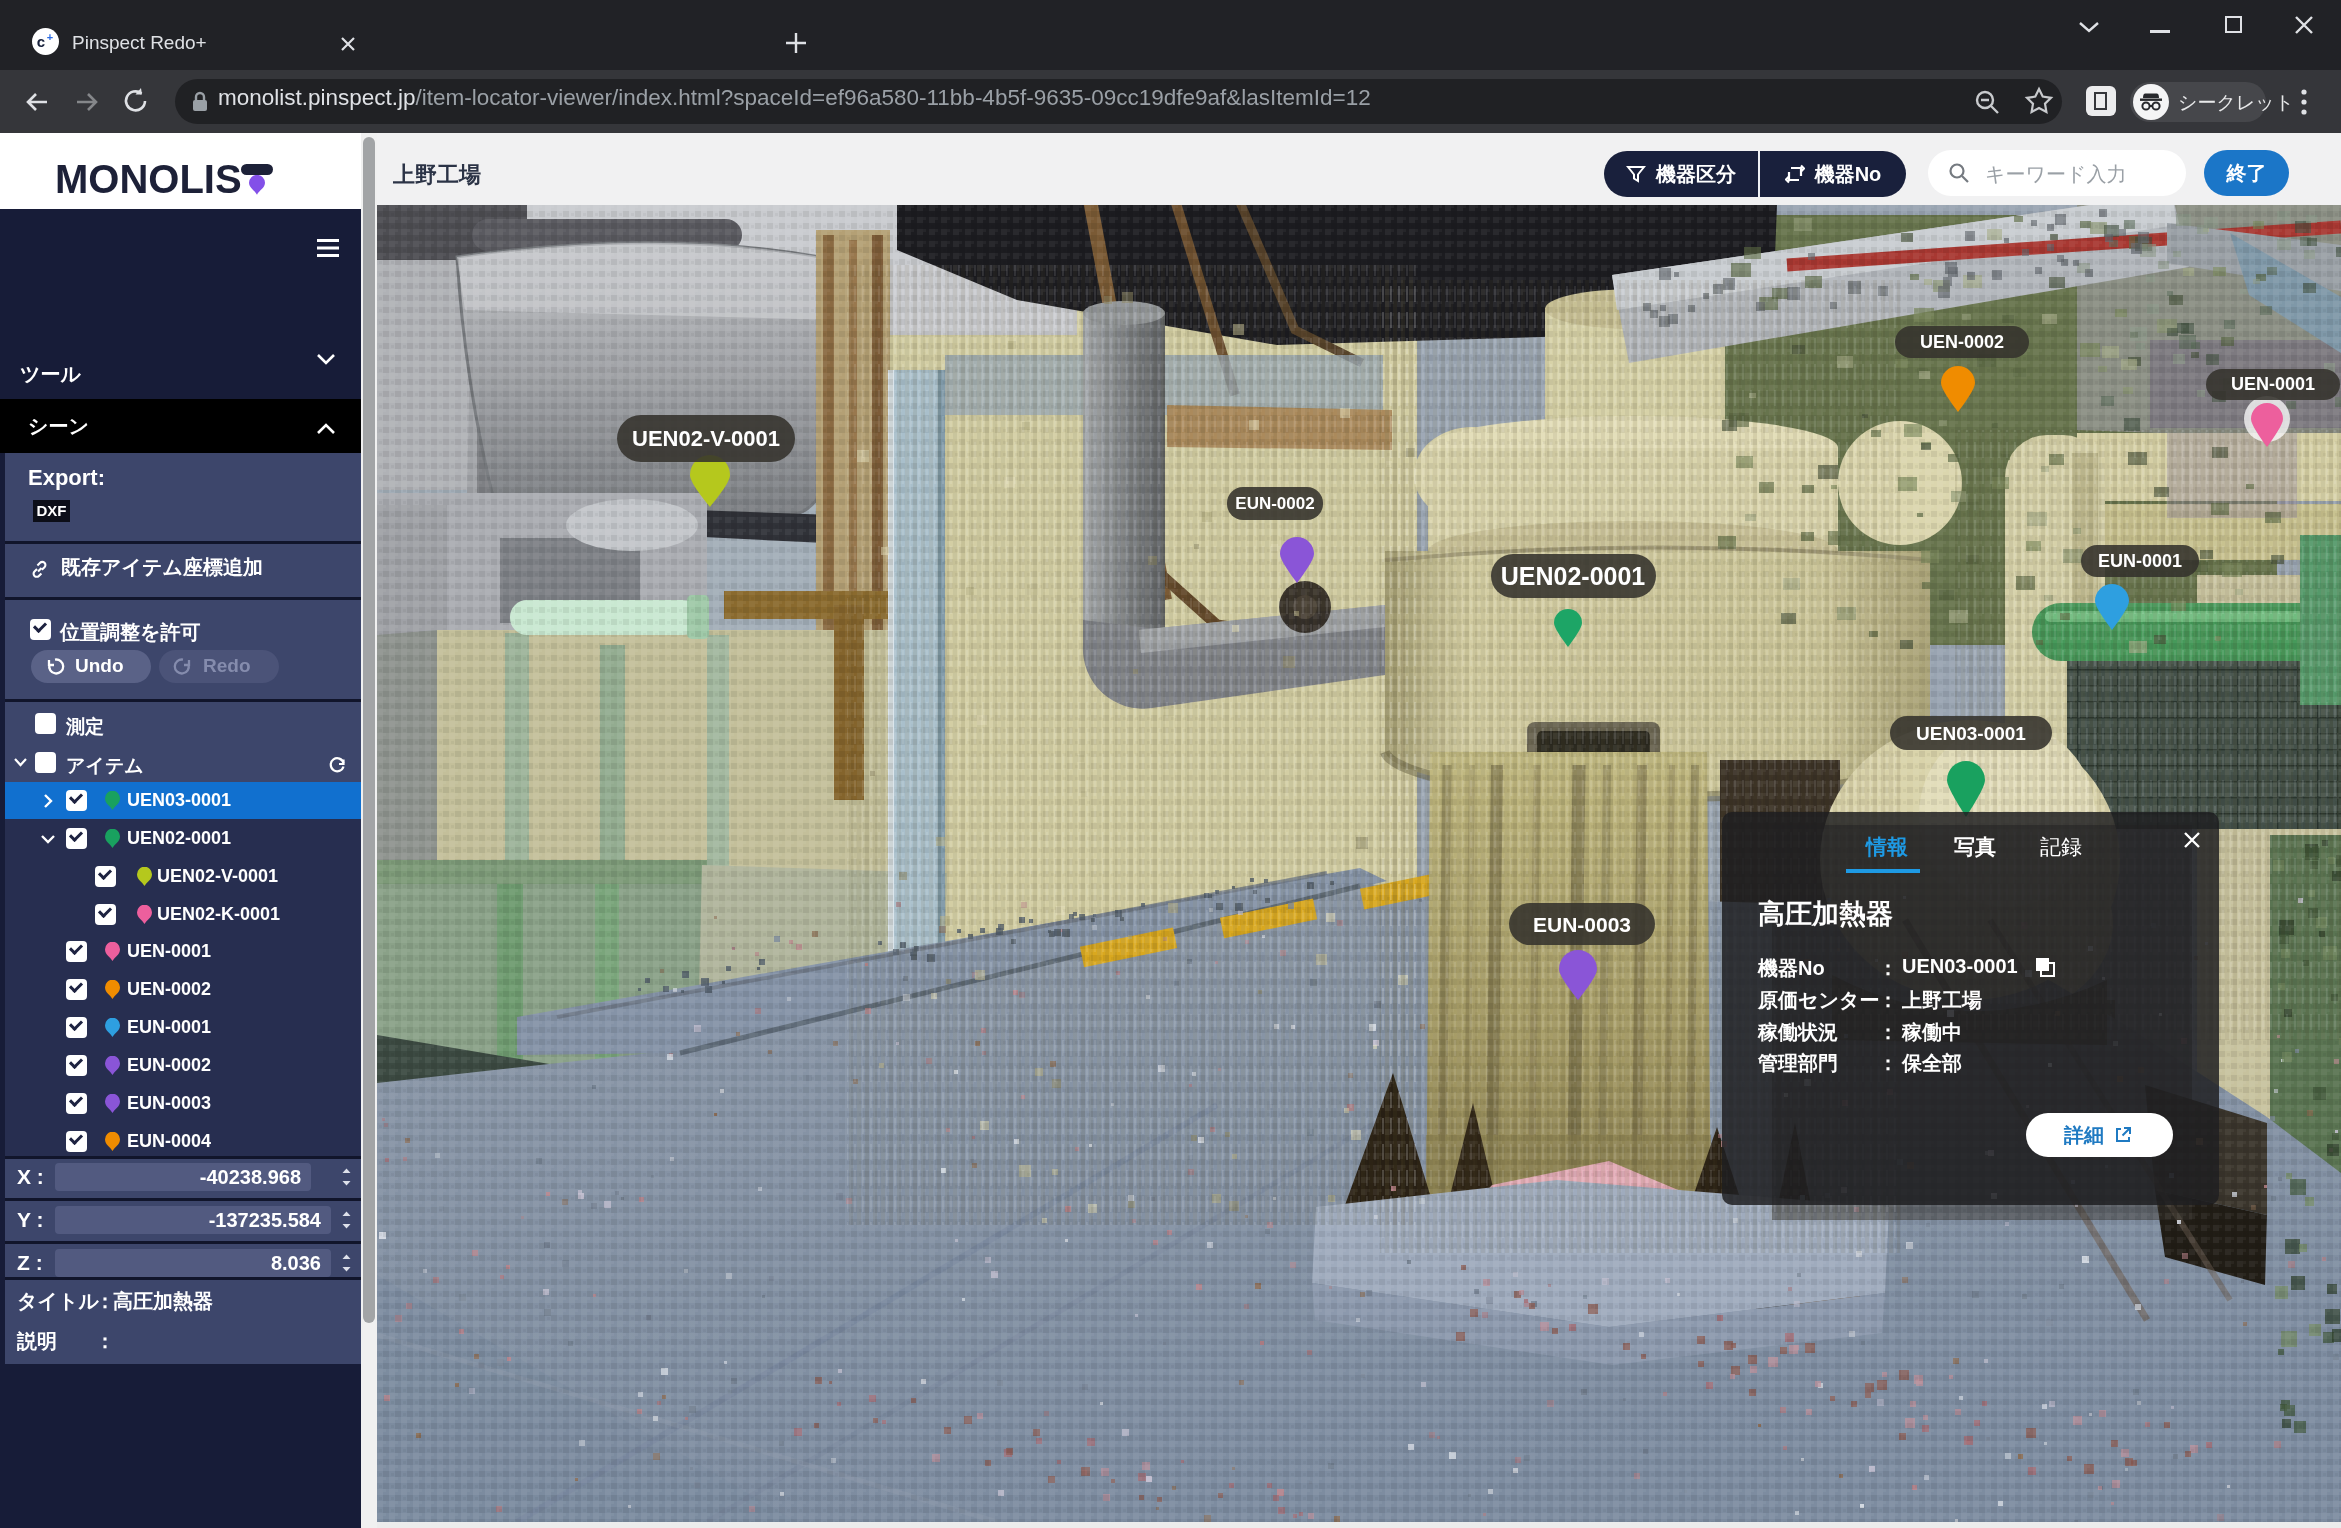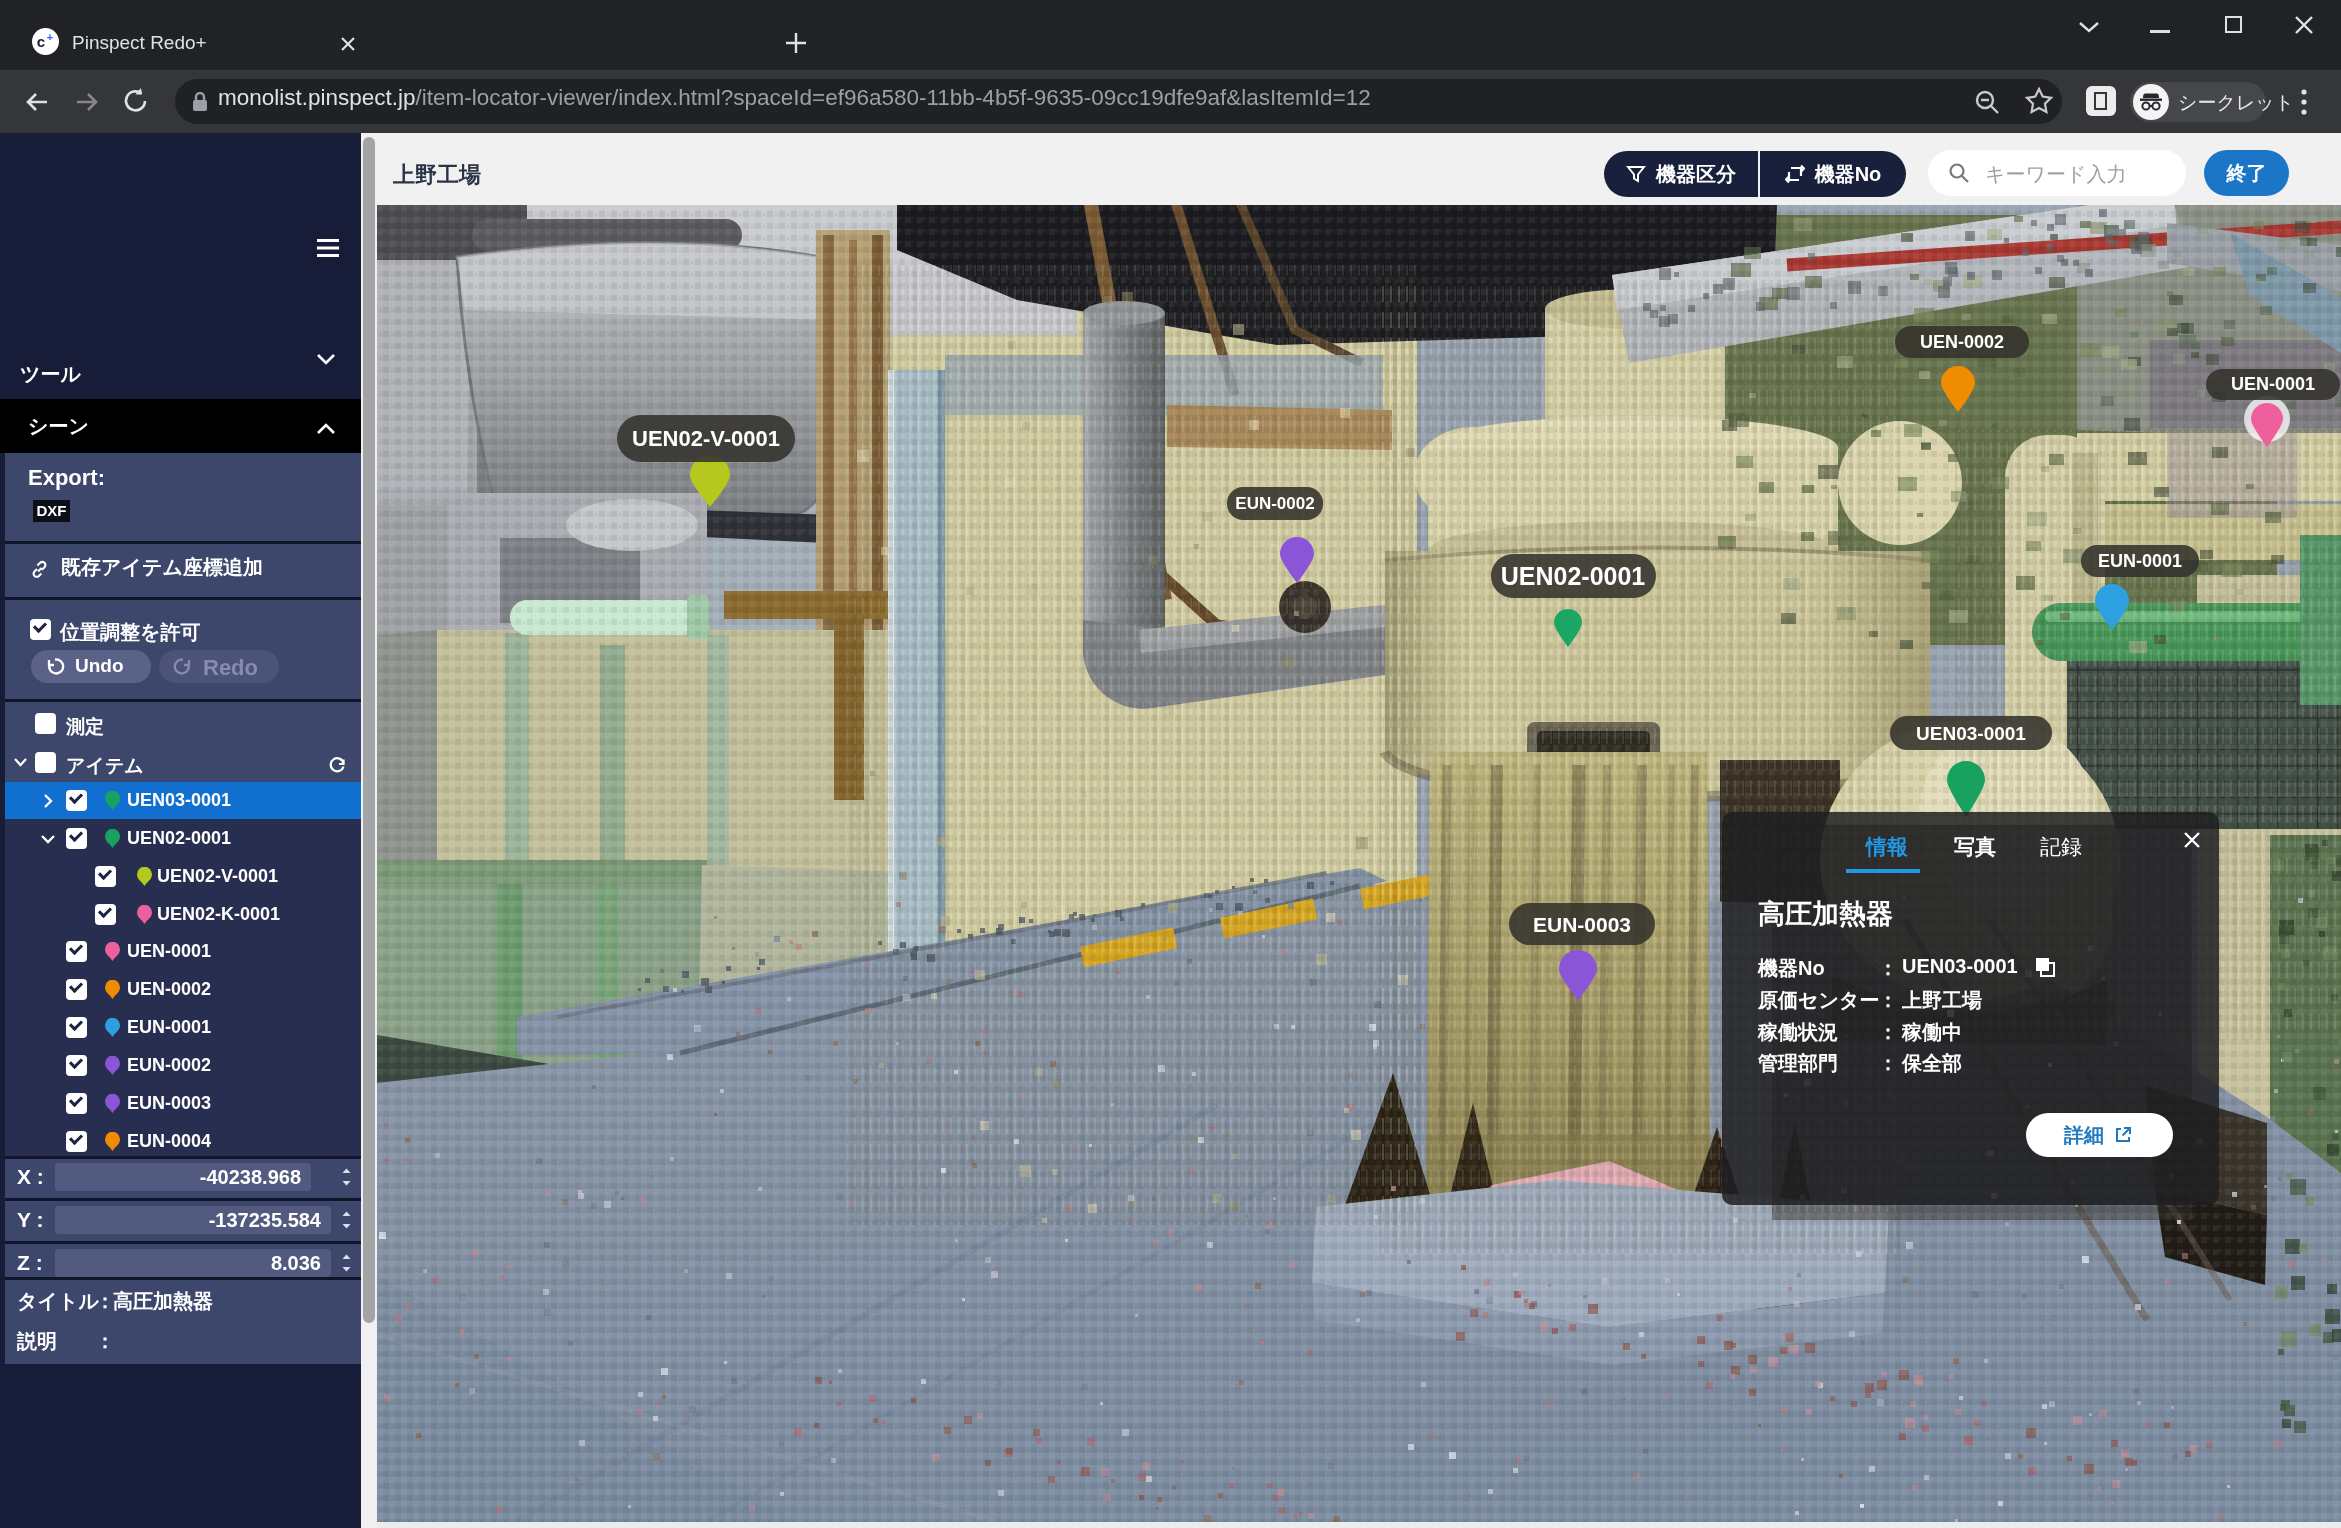--- a/index.html
+++ b/index.html
@@ -102,20 +102,27 @@
   </svg>
   <div style="position:absolute;left:2178px;top:20px;font-size:19px;color:#e8e9ea;">シークレット</div>
   <svg class="navicon" style="left:2298px;top:17px;" width="12" height="30" viewBox="0 0 12 30">
     <circle cx="6" cy="5" r="2.6" fill="#dfe1e5"></circle>
         <circle cx="6" cy="15" r="2.6" fill="#dfe1e5"></circle>
         <circle cx="6" cy="25" r="2.6" fill="#dfe1e5"></circle>
   </svg>
 </div>
 
 <div id="sidebar">
+  <div id="logo">
+    <div style="position:absolute;left:55px;top:24px;font-size:40px;font-weight:bold;color:#1d2138;letter-spacing:0px;">MONOLIS</div>
+    <div style="position:absolute;left:241px;top:31px;width:32px;height:11px;background:#1d2138;border-radius:5.5px;"></div>
+    <svg style="position:absolute;left:249px;top:42px;" width="16" height="20" viewBox="0 0 18 22">
+      <path d="M9 22 C 6.5 17 0 14.5 0 8.6 A 8.6 8.6 0 1 1 18 8.6 C 18 14.5 11.5 17 9 22 Z" fill="#8350e8"></path>
+    </svg>
+  </div>
   <svg style="position:absolute;left:316px;top:105px;" width="24" height="20" viewBox="0 0 24 20">
     <path d="M1 2.5 H23 M1 10 H23 M1 17.5 H23" stroke="#fff" stroke-width="3"></path>
   </svg>
   <div class="navrow" style="top:216px;">
         <span style="margin-left:20px;">ツール</span>
     <svg style="position:absolute;left:315px;top:3px;" width="22" height="16" viewBox="0 0 22 16">
           <path d="M3 3 L11 11 L19 3" stroke="#fff" stroke-width="2.6" fill="none"></path>
         </svg>
   </div>
   <div class="navrow" style="top:266px;height:54px;background:#000000;">
@@ -138,21 +145,21 @@
   <div style="position:absolute;left:61px;top:421px;font-size:20px;font-weight:bold;color:#fff;">既存アイテム座標追加</div>
   <div class="divh" style="top:464px;"></div>
   <div class="cb checked" style="left:30px;top:486px;"></div>
   <div style="position:absolute;left:60px;top:486px;font-size:20px;font-weight:bold;color:#fff;">位置調整を許可</div>
   <div style="position:absolute;left:31px;top:517px;width:120px;height:33px;background:#5a6287;border-radius:17px;color:#fff;font-size:19px;font-weight:bold;">
     <svg style="position:absolute;left:14px;top:7px;" width="20" height="19" viewBox="0 0 20 19">
           <path d="M4 3 L4 8 L9 8 M4.5 7.5 A 7 7 0 1 0 10 2.6" stroke="#fff" stroke-width="2.3" fill="none"></path>
         </svg>
     <span style="position:absolute;left:44px;top:5px;">Undo</span>
   </div>
-  <div style="position:absolute;left:159px;top:517px;width:120px;height:33px;background:#4b5378;border-radius:17px;color:#858cad;font-size:22px;font-weight:bold;">
+  <div style="position:absolute;left:159px;top:517px;width:120px;height:33px;background:#4b5378;border-radius:17px;color:#858cad;font-size:19px;font-weight:bold;">
     <svg style="position:absolute;left:14px;top:7px;" width="20" height="19" viewBox="0 0 20 19">
           <path d="M16 3 L16 8 L11 8 M15.5 7.5 A 7 7 0 1 1 10 2.6" stroke="#858cad" stroke-width="2.3" fill="none"></path>
         </svg>
     <span style="position:absolute;left:44px;top:5px;">Redo</span>
   </div>
   <div class="divh" style="top:566px;"></div>
   <div class="cb" style="left:35px;top:580px;"></div>
   <div style="position:absolute;left:66px;top:581px;font-size:19px;font-weight:bold;color:#fff;">測定</div>
   <svg style="position:absolute;left:13px;top:624px;" width="15" height="11" viewBox="0 0 15 11">
         <path d="M2 2 L7.5 8 L13 2" stroke="#fff" stroke-width="2.2" fill="none"></path>

